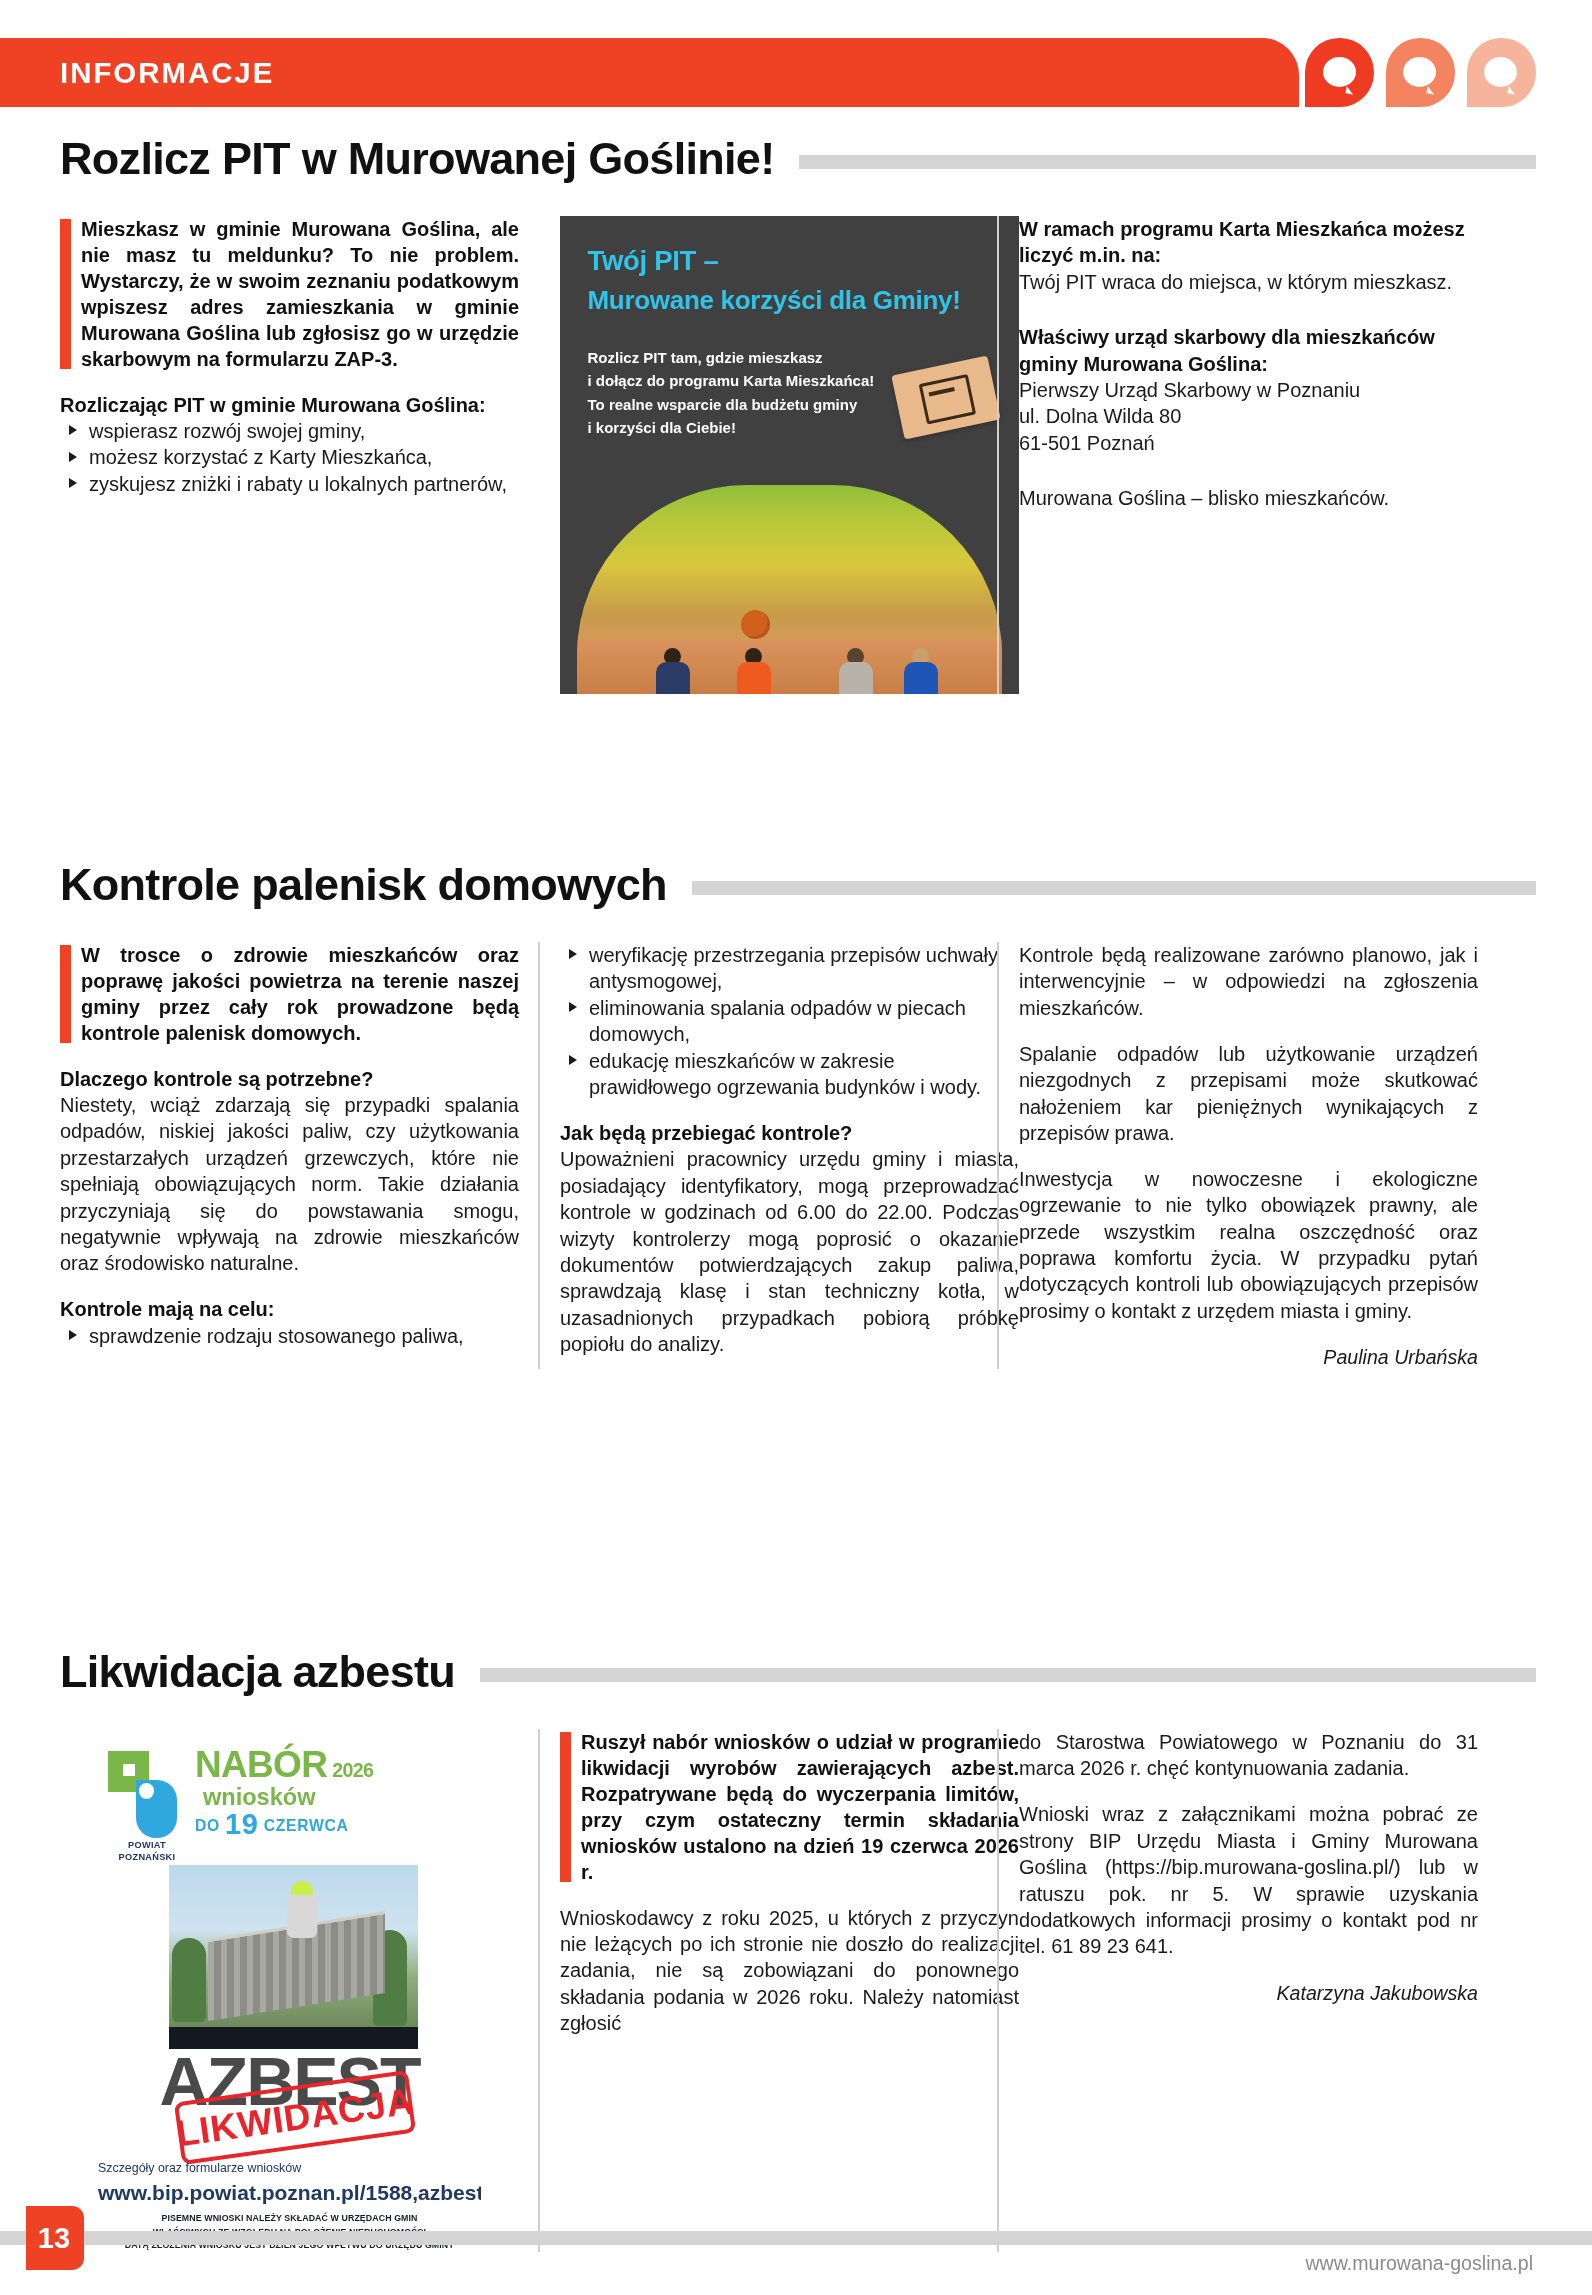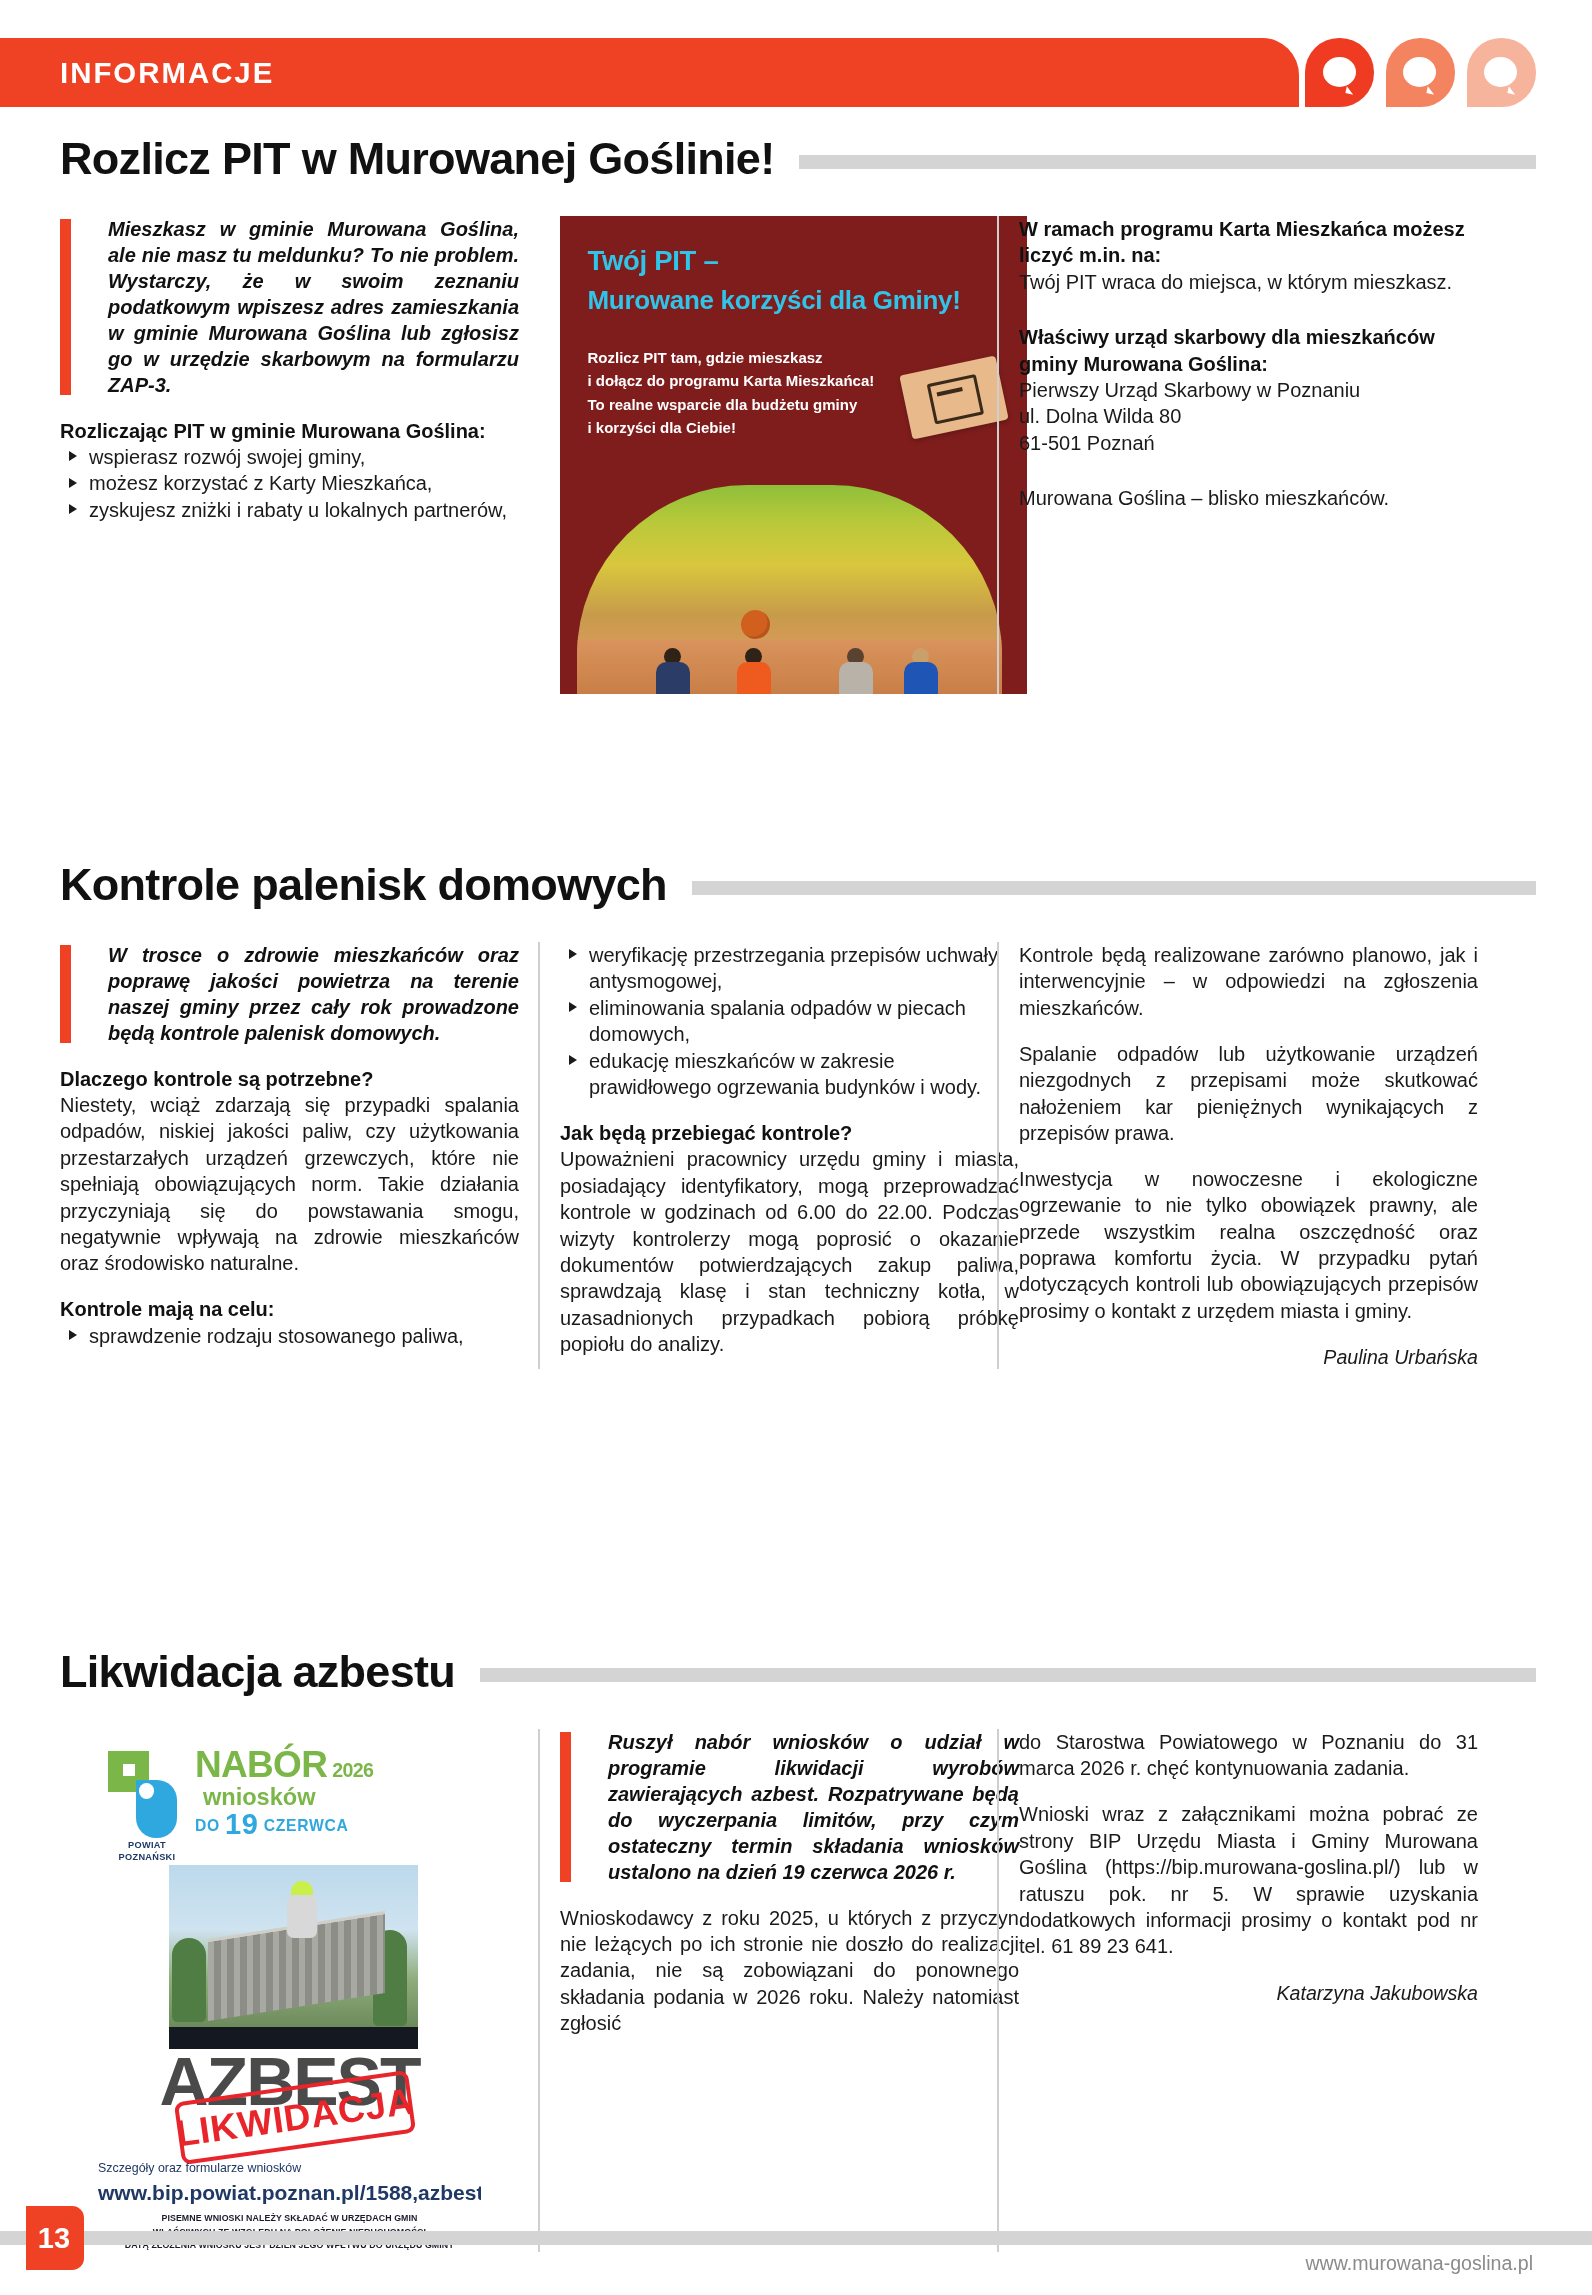--- a/index.html
+++ b/index.html
@@ -48,21 +48,21 @@
   .art-rule{height:14.4px;background:#d4d4d4;flex:1;margin-left:25px;margin-top:6.5px;}
   .cols{display:flex;margin-top:35px;}
   .col{position:relative;}
   .col-l{width:459px;}
   .col-m{width:459px;margin-left:41px;}
   .col-r{width:459px;}
   .vrule{
     position:absolute;top:0;bottom:0;width:2px;background:#cfcfcf;
   }
   
-  .lead{position:relative;padding-left:48px;font-style:italic;}
+  .lead{position:relative;padding-left:21px;}
   .lead-bar{position:absolute;left:0;top:2.6px;width:11px;height:calc(100% - 5.2px);background:#ef4123;}
   .lead p{
     margin:0;font-size:20px;line-height:1.30;font-weight:700;color:#111;
     text-align:justify;
   }
   p.body{
     margin:0 0 0 0;font-size:20px;line-height:1.32;color:#1a1a1a;
     text-align:justify;font-weight:400;
   }
   p.body.left{text-align:left;}
@@ -79,22 +79,21 @@
   ul.bul li .tri{
     position:absolute;left:9.2px;top:7.2px;width:0;height:0;
     border-left:8.5px solid #1a1a1a;border-top:5.9px solid transparent;border-bottom:5.9px solid transparent;
   }
   .byline{
     margin-top:22px;text-align:right;font-size:19.6px;font-style:italic;color:#1a1a1a;
   }
   
   .pit-poster{
     width:459px;height:478px;position:relative;overflow:hidden;
-    background:#7f1d1d;
-    padding-left:8px;
+    background:#404040;
   }
   .pit-hl{
     position:absolute;left:27.5px;top:27.5px;width:406px;
     color:#2fc4e8;font-size:27.5px;font-weight:700;line-height:1.22;letter-spacing:-0.3px;
   }
   .pit-hl .l2{font-size:26px;display:block;margin-top:7.9px;}
   .pit-sub{
     position:absolute;left:27.5px;top:130px;width:308px;color:#ffffff;
     font-size:15px;line-height:1.55;font-weight:700;
   }

